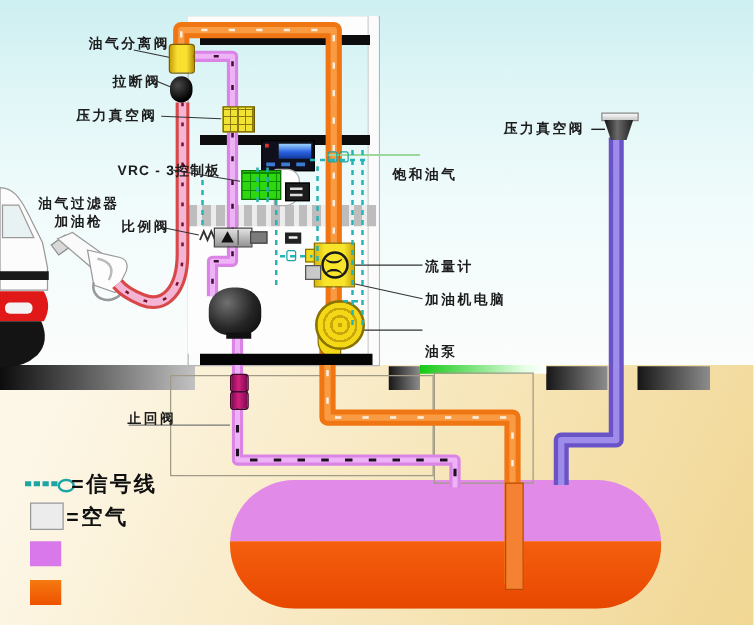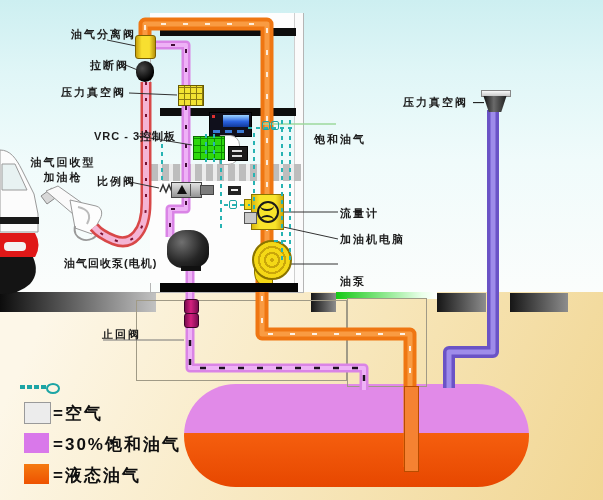--- a/index.html
+++ b/index.html
@@ -246,40 +246,38 @@
   <div class="abs z6 sigh" style="left:274px;top:240px;width:16px;"></div>
   <div class="abs z6 conn" style="left:262px;top:121px;"></div>
   <div class="abs z6 conn" style="left:271px;top:121px;"></div>
   <div class="abs z6 conn" style="left:229px;top:200px;"></div>
 
   <div class="lbl z8" style="left:71px;top:27px;">油气分离阀</div>
   <div class="lbl z8" style="left:90px;top:58px;">拉断阀</div>
   <div class="lbl z8" style="left:61px;top:85px;">压力真空阀</div>
   <div class="lbl z8" style="left:83px;top:129px;letter-spacing:1px;margin-left:11px;">VRC - 3控制板</div>
   <div class="abs z8" style="left:26px;top:155px;width:74px;text-align:center;">
-    <div class="lbl" style="position:static;">油气回收型</div>
+    <div class="lbl" style="position:static;">油气过滤器</div>
     <div class="lbl" style="position:static;">加油枪</div>
   </div>
   <div class="lbl z8" style="left:97px;top:174px;">比例阀</div>
-  <div class="lbl z8" style="left:64px;top:256px;letter-spacing:1px;">油气回收泵(电机)</div>
   <div class="lbl z8" style="left:102px;top:327px;">止回阀</div>
   <div class="lbl z8" style="left:314px;top:132px;">饱和油气</div>
   <div class="lbl z8" style="left:403px;top:95px;">压力真空阀 —</div>
   <div class="lbl z8" style="left:340px;top:206px;">流量计</div>
   <div class="lbl z8" style="left:340px;top:232px;">加油机电脑</div>
   <div class="lbl z8" style="left:340px;top:274px;">油泵</div>
 
   <div class="abs z8" id="legend-sig-icon">
     <div class="sig-sq" style="left:0;"></div>
     <div class="sig-sq" style="left:7px;"></div>
     <div class="sig-sq" style="left:14px;"></div>
     <div class="sig-sq" style="left:21px;"></div>
     <div id="sig-oval"></div>
   </div>
+  <div class="legend-text z8" style="left:57px;top:376px;">=信号线</div>
   <div class="legend-box z8" id="legend-box-air" style="left:24px;top:402px;"></div>
   <div class="legend-text z8" style="left:53px;top:402px;">=空气</div>
   <div class="legend-box z8" id="legend-box-vapor" style="left:24px;top:433px;"></div>
-  <div class="legend-text z8" style="left:53px;top:433px;">=30%饱和油气</div>
   <div class="legend-box z8" id="legend-box-liquid" style="left:24px;top:464px;"></div>
-  <div class="legend-text z8" style="left:53px;top:464px;">=液态油气</div>
 
   <div class="abs z6" id="dispenser-base"></div>
 </div>
 
 </body></html>

